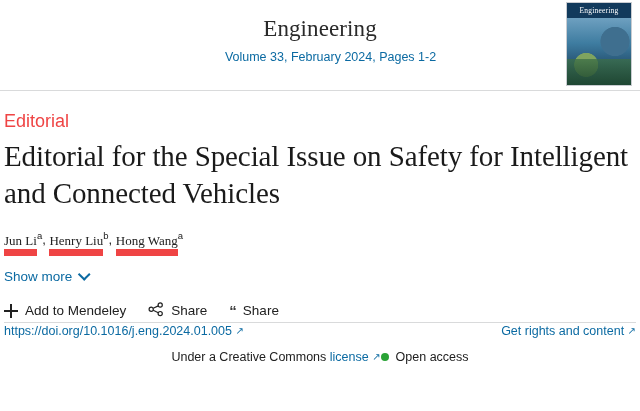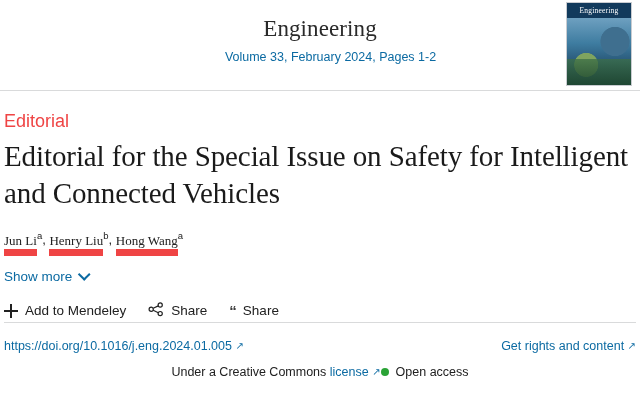--- a/index.html
+++ b/index.html
@@ -181,21 +181,21 @@
     letter-spacing: -1px;
   }
 
   .divider2 { border-bottom: 1px solid #d9dadb; margin-top: 2px; }
 
   .links-row {
     display: flex;
     justify-content: space-between;
     align-items: center;
     font-size: 12.5px;
-    padding-top: 16px;
+    padding-top: 1px;
   }
   .doi-link, .rights-link, .cc-link {
     color: #0b6aa2;
     text-decoration: none;
     cursor: pointer;
   }
   .ext {
     font-size: 10px;
     display: inline-block;
     transform: translateY(-1px);

